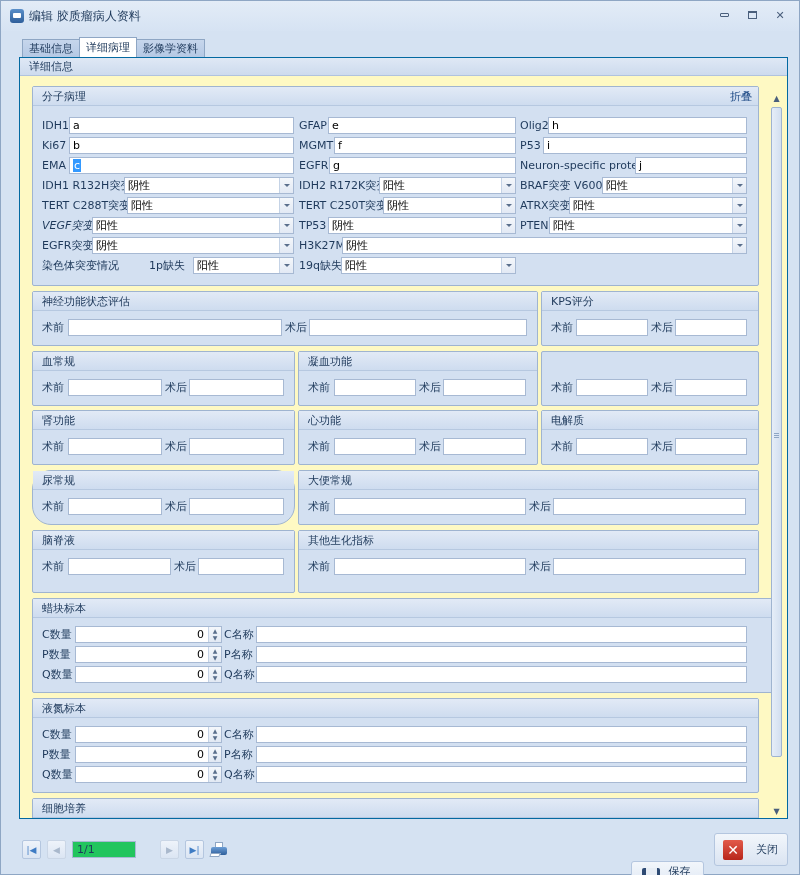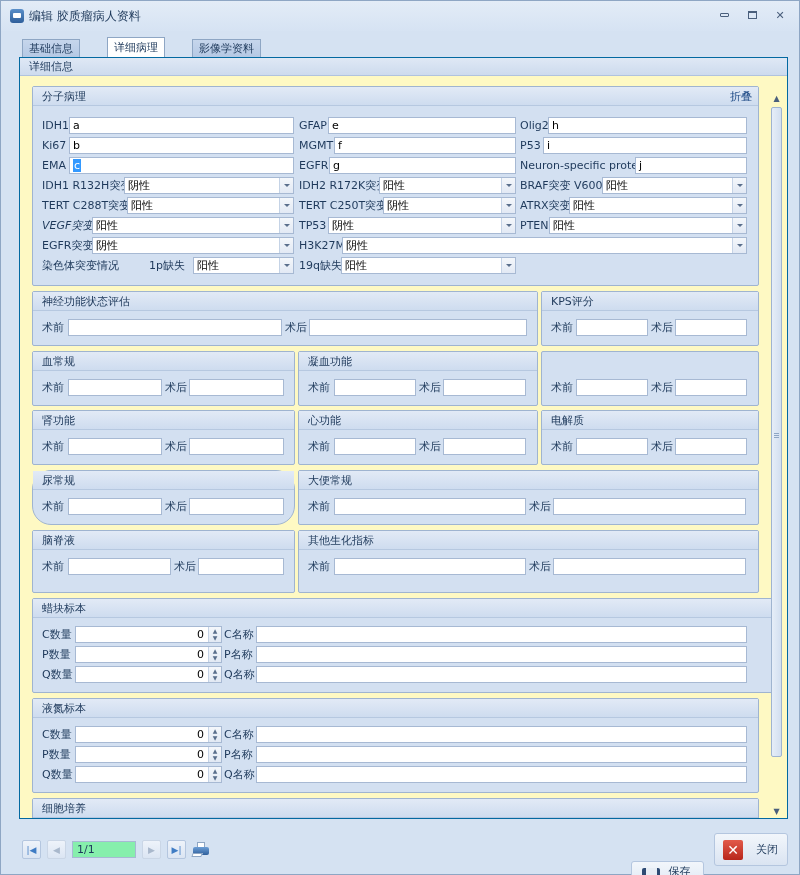--- a/index.html
+++ b/index.html
@@ -16,21 +16,21 @@
   }
   .app-icon { width: 14px; height: 14px; margin-left: 9px; border-radius: 3px;
     background: linear-gradient(#5a8fc9, #2f5f9b); position: relative; }
   .app-icon::after { content: ""; position: absolute; left: 3px; top: 4px; width: 8px; height: 5px; background: #fff; border-radius: 1px; }
   .title-text { margin-left: 5px; font-size: 12px; color: #1e395b; }
   .win-ctrls { position: absolute; right: 12px; top: 8px; display: flex; gap: 14px; }
   .win-ctrl { width: 14px; height: 12px; display: flex; align-items: center; justify-content: center; color: #4a5f7c; font-size: 11px; }
   .min-glyph { width: 9px; height: 4px; border: 1px solid #4a5f7c; border-radius: 1px; }
   .max-glyph { width: 9px; height: 8px; border: 1px solid #4a5f7c; border-top-width: 2px; }
 
-  .tabs { position: absolute; left: 21px; top: 38px; display: flex; gap: 28px; }
+  .tabs { position: absolute; left: 21px; top: 38px; display: flex; }
   .tab { height: 19px; padding: 0 6px; border: 1px solid #8ea6c4; border-bottom: none;
     background: linear-gradient(#c6d6ec, #b4c8e4); font-size: 11px; line-height: 18px; color: #1e395b; margin-right: -1px; }
   .tab.active { background: #fff; height: 20px; margin-top: -2px; line-height: 20px; position: relative; z-index: 2; }
 
   .tabpage { position: absolute; left: 18px; top: 56px; width: 769px; height: 762px;
     border: 1px solid #0369a1; background: #fef9c3; }
   .page-header { height: 18px; background: linear-gradient(#dfe8f5, #cddbee); border-bottom: 1px solid #b0c3de; padding-left: 9px; line-height: 18px; font-size: 11px; }
 
   .scroll-area { position: absolute; left: 0; top: 19px; width: 767px; height: 741px; overflow: hidden; }
   .vscroll { position: absolute; left: 749px; top: 14px; width: 15px; height: 727px; }
@@ -49,21 +49,21 @@
   .inp.sel-text span { background: #3399ff; color: #fff; padding: 0 1px; }
   .combo { position: absolute; height: 17px; background: #fff; border: 1px solid #a7b9d3; font-size: 11px; line-height: 15px; padding-left: 3px; color: #000; }
   .combo .btn { position: absolute; right: 0; top: 0; width: 14px; height: 15px; border-left: 1px solid #c5d3e6; background: linear-gradient(#f4f7fb, #e2e9f4); display: flex; align-items: center; justify-content: center; }
   .combo .btn::after { content: ""; border-left: 3px solid transparent; border-right: 3px solid transparent; border-top: 3px solid #5a6f8c; }
   .spin { position: absolute; height: 17px; background: #fff; border: 1px solid #a7b9d3; font-size: 11px; line-height: 15px; text-align: right; padding-right: 17px; color: #000; }
   .spin .sbtn { position: absolute; right: 0; top: 0; width: 13px; height: 15px; border-left: 1px solid #c5d3e6; background: linear-gradient(#f4f7fb, #e2e9f4); font-size: 6px; line-height: 7px; text-align: center; color: #5a6f8c; }
 
   .footer-nav { position: absolute; left: 21px; top: 839px; display: flex; align-items: center; }
   .nav-btn { width: 19px; height: 19px; border: 1px solid #b4c6df; border-radius: 2px; background: linear-gradient(#eef3fa, #dbe5f3); display: flex; align-items: center; justify-content: center; color: #3f7cc4; font-size: 9px; margin-right: 6px; }
   .nav-btn.disabled { color: #a9b8cc; border-color: #cad6e6; }
-  .page-box { width: 64px; height: 17px; border: 1px solid #a7b9d3; background: #86efac; font-size: 11px; padding-left: 4px; line-height: 15px; color: #1e395b; margin-right: 6px; }
+  .page-box { width: 64px; height: 17px; border: 1px solid #a7b9d3; background: #22c55e; font-size: 11px; padding-left: 4px; line-height: 15px; color: #1e395b; margin-right: 24px; }
   .printer-icon { width: 18px; height: 16px; position: relative; margin-left: 0; }
   .printer-icon .p-body { position: absolute; left: 1px; top: 5px; width: 16px; height: 8px; background: linear-gradient(#6c9ed6, #2f5f9b); border-radius: 2px; }
   .printer-icon .p-paper { position: absolute; left: 5px; top: 0; width: 8px; height: 6px; background: #fff; border: 1px solid #8ea6c4; }
   .printer-icon .p-out { position: absolute; left: 0; top: 11px; width: 10px; height: 4px; background: #fff; border: 1px solid #8ea6c4; transform: skewX(-20deg); }
 
   .big-btn { position: absolute; top: 832px; height: 33px; border: 1px solid #b4c6df; border-radius: 3px; background: linear-gradient(#f2f6fb, #dae4f2); display: flex; align-items: center; font-size: 11px; color: #1e395b; }
   .save-icon { width: 20px; height: 20px; margin-left: 10px; background: #2e4a73; border-radius: 2px; position: relative; }
   .save-icon::before { content: ""; position: absolute; left: 4px; top: 0; width: 11px; height: 7px; background: #e7edf5; }
   .save-icon::after { content: ""; position: absolute; left: 3px; top: 11px; width: 14px; height: 8px; background: #c9d9ee; }
   .close-icon { width: 20px; height: 20px; margin-left: 8px; background: linear-gradient(#e25a4a, #b8261b); border-radius: 2px; color: #fff; font-weight: bold; font-size: 14px; display: flex; align-items: center; justify-content: center; }

